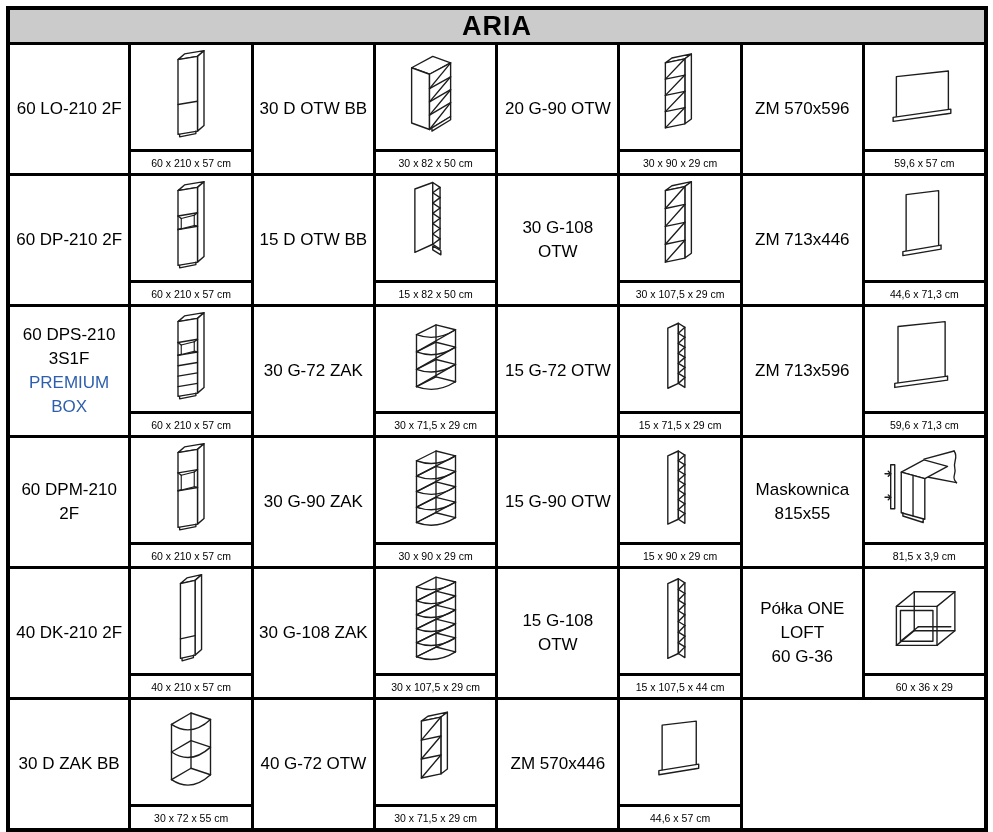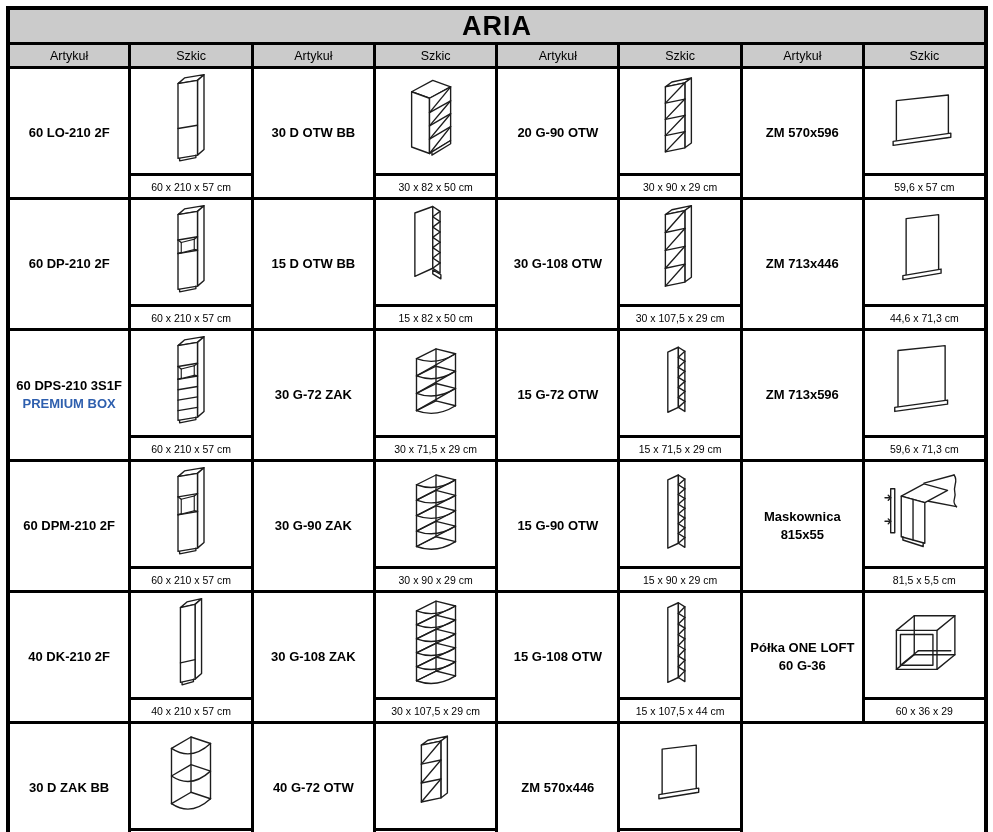--- a/index.html
+++ b/index.html
@@ -5,21 +5,21 @@
   html,body{margin:0;padding:0;background:#ffffff;}
   .page{width:993px;height:832px;box-sizing:border-box;padding:6px 5px 2px 6px;
         font-family:"Liberation Sans","DejaVu Sans",sans-serif;color:#000;}
   table.catalog{width:100%;height:822px;border-collapse:collapse;table-layout:fixed;
         border:4px solid var(--border,#000);}
   td{border:3px solid var(--border,#000);padding:0;vertical-align:middle;overflow:hidden;}
   tr.title-row td{background:var(--gray,#cbcbcb);height:32px;text-align:center;
         font-size:27px;font-weight:bold;letter-spacing:1px;}
   tr.header-row td{background:var(--gray,#cbcbcb);height:21px;text-align:center;
         font-size:12.5px;}
-  td.art{text-align:center;font-weight:bold;font-size:13px;line-height:1.4;padding:2px;}
+  td.art{text-align:center;font-weight:normal;font-size:17px;line-height:1.4;padding:2px;}
   td.art .accent{color:var(--blue,#2e5fae);}
   td.sk{padding:0;text-align:center;}
   .sk-wrap{display:flex;flex-direction:column;height:100%;}
   .sk-area{flex:1;display:flex;align-items:center;justify-content:center;min-height:0;}
   .sk-area svg{display:block;}
   .dim{height:21px;flex:0 0 21px;border-top:3px solid var(--border,#000);
        display:flex;align-items:center;justify-content:center;font-size:10.5px;}
   td.empty-cell{background:#fff;}
 </style>
 </head>
@@ -34,30 +34,20 @@
         <col style="width:12.55%">
       <col style="width:12.45%">
         <col style="width:12.55%">
       <col style="width:12.45%">
         <col style="width:12.55%">
     </colgroup>
     <tbody>
       <tr class="title-row">
         <td colspan="8">ARIA</td>
       </tr>
-      <tr class="header-row" id="header-row">
-          <td>Artykuł</td>
-          <td>Szkic</td>
-          <td>Artykuł</td>
-          <td>Szkic</td>
-          <td>Artykuł</td>
-          <td>Szkic</td>
-          <td>Artykuł</td>
-          <td>Szkic</td>
-        </tr>
     </tbody>
     <tbody id="tbody">
         <tr>
           <td class="art">
             <div class="art-line">60 LO-210 2F</div>
           </td>
           <td class="sk">
             <div class="sk-wrap">
               <div class="sk-area">
                 <svg viewBox="0 0 120 128" width="100" height="104">
@@ -407,21 +397,21 @@
                   <line x1="12" y1="44" x2="19" y2="44" fill="none" stroke="#1d1d1d" stroke-width="1.7" stroke-linejoin="round" stroke-linecap="round"></line>
                   <path d="M 16,41 L 19,44 L 16,47" fill="none" stroke="#1d1d1d" stroke-width="1.7" stroke-linejoin="round" stroke-linecap="round"></path>
                   <line x1="12" y1="73" x2="19" y2="73" fill="none" stroke="#1d1d1d" stroke-width="1.7" stroke-linejoin="round" stroke-linecap="round"></line>
                   <path d="M 16,70 L 19,73 L 16,76" fill="none" stroke="#1d1d1d" stroke-width="1.7" stroke-linejoin="round" stroke-linecap="round"></path>
                   <polygon points="32,42 60,27 89,35 61,50" fill="#ffffff" stroke="#1d1d1d" stroke-width="1.7" stroke-linejoin="round"></polygon>
                   <polygon points="32,42 61,50 61,100 32,92" fill="#ffffff" stroke="#1d1d1d" stroke-width="1.7" stroke-linejoin="round"></polygon>
                   <line x1="46.5" y1="46" x2="46.5" y2="96" fill="none" stroke="#1d1d1d" stroke-width="1.7" stroke-linejoin="round" stroke-linecap="round"></line>
                   <path d="M 34,92 L 34,96 L 59,104 L 59,100" fill="none" stroke="#1d1d1d" stroke-width="1.7" stroke-linejoin="round" stroke-linecap="round"></path>
                 </svg>
               </div>
-              <div class="dim">81,5 x 5,5 cm</div>
+              <div class="dim">81,5 x 3,9 cm</div>
             </div>
           </td>
         </tr>
         <tr>
           <td class="art">
             <div class="art-line">40 DK-210 2F</div>
           </td>
           <td class="sk">
             <div class="sk-wrap">
               <div class="sk-area">

